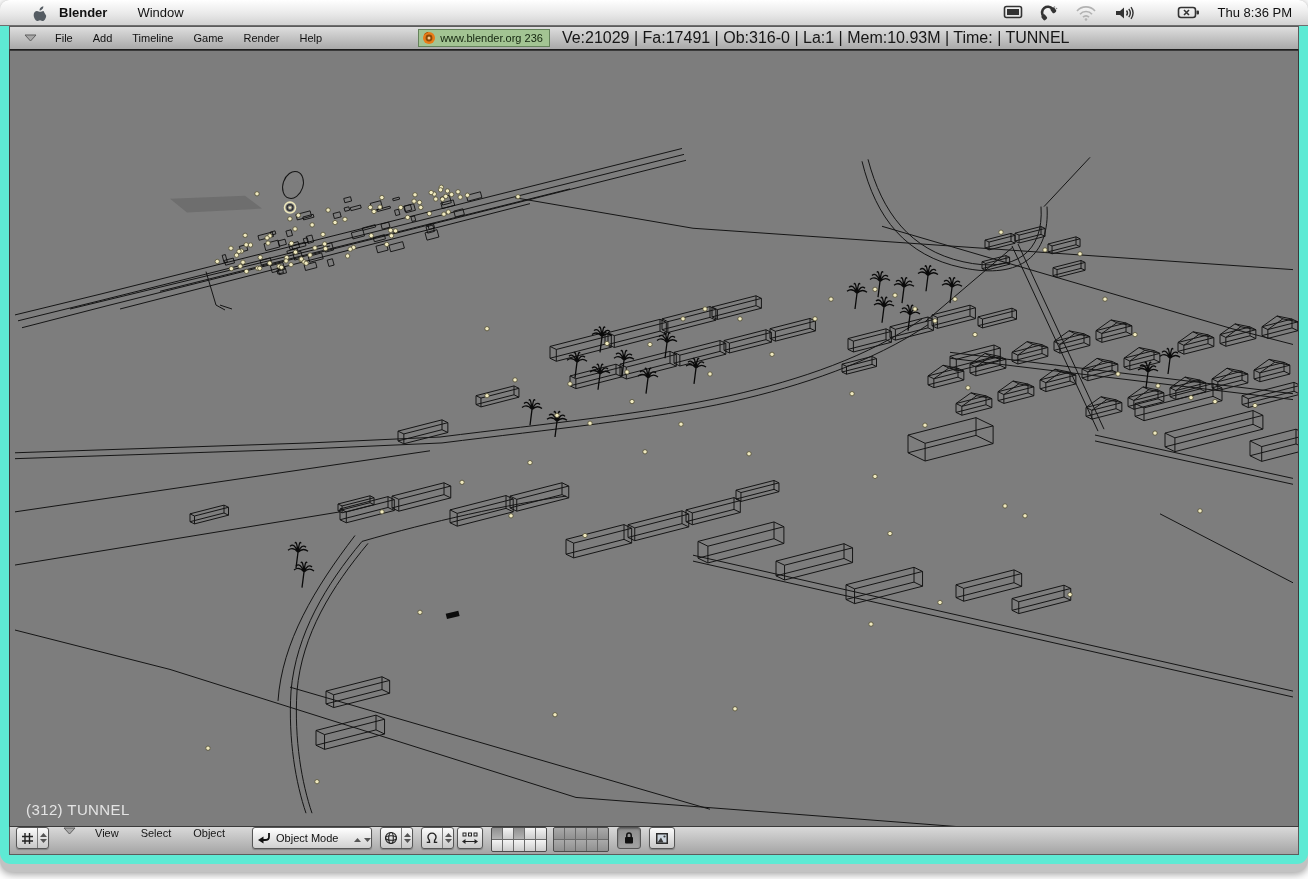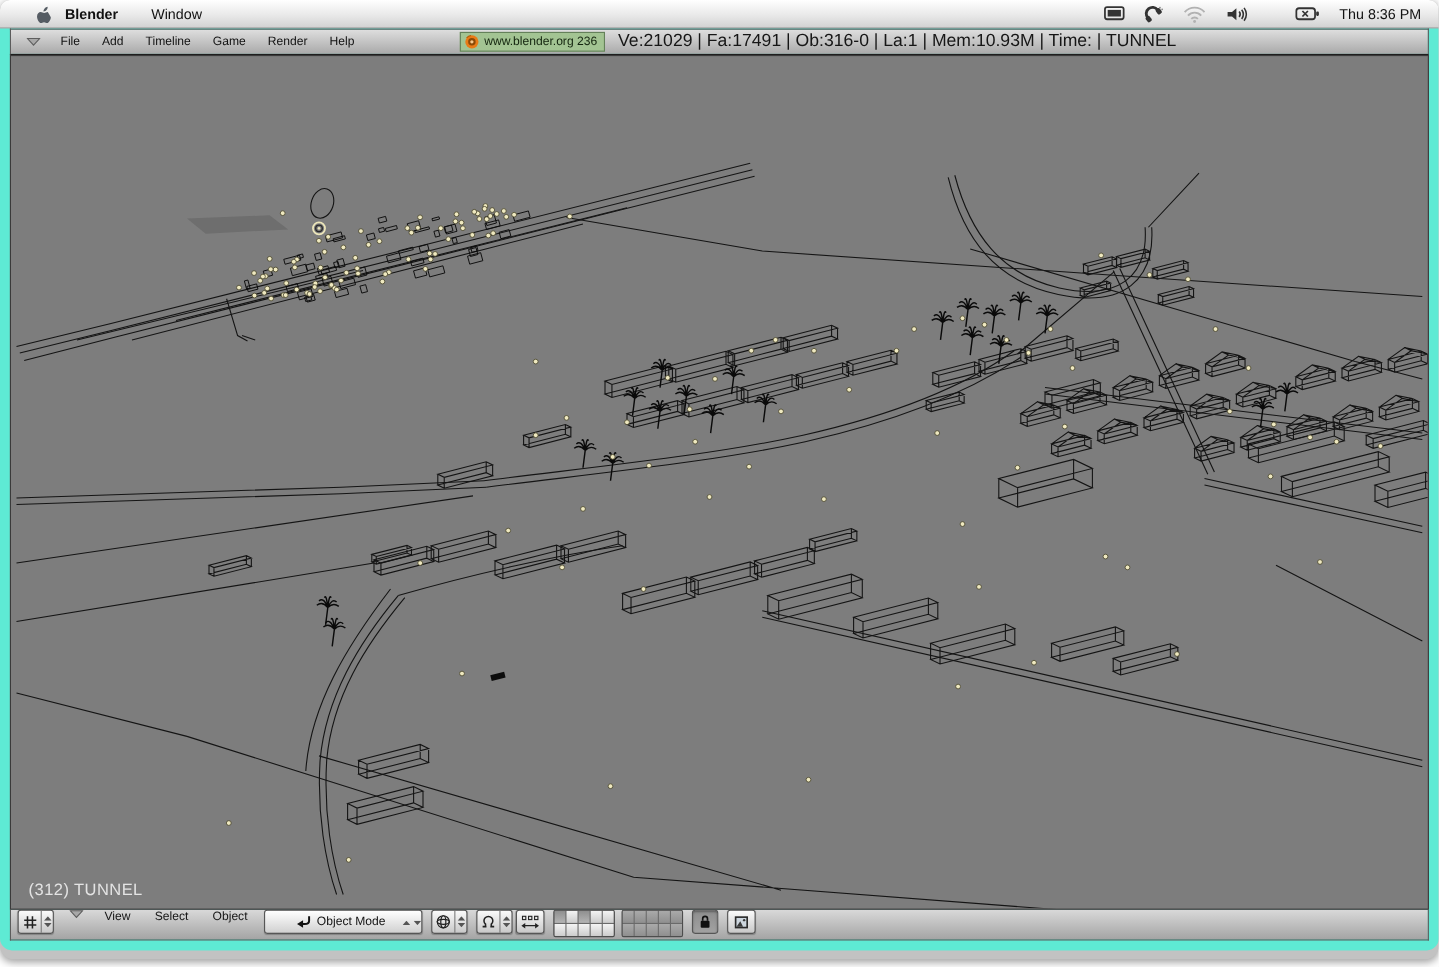--- a/index.html
+++ b/index.html
@@ -33,23 +33,23 @@
   
   .bfooter{height:27px;background:linear-gradient(#d9d9d9,#a4a4a4);border:1px solid #5c5c5c;border-top:none;
            display:flex;align-items:flex-start;font-size:11px;color:#161616;}
   .btn{display:flex;align-items:center;background:linear-gradient(#fbfbfb,#c8c8c8);
        border:1px solid #565656;border-radius:3px;height:20px;box-shadow:0 1px 1px rgba(0,0,0,.25);}
   .btn .ic{display:flex;align-items:center;justify-content:center;width:20px;}
   .btn .step{width:10px;height:100%;display:flex;flex-direction:column;align-items:center;justify-content:center;
              border-left:1px solid #7c7c7c;gap:2px;}
   .btn.pressed{background:linear-gradient(#8e8e8e,#a2a2a2);box-shadow:inset 0 1px 2px rgba(0,0,0,.35);}
   .menuword{padding:0 11px;}
-  .mode{display:flex;align-items:center;width:118px;height:20px;margin-left:4px;
+  .mode{display:flex;align-items:center;width:118px;height:20px;margin-left:16px;
         background:linear-gradient(#ffffff,#d0d0d0);border:1px solid #565656;border-radius:3px;
-        box-shadow:0 1px 1px rgba(0,0,0,.25);padding-left:24px;}
+        box-shadow:0 1px 1px rgba(0,0,0,.25);}
   .mode .lbl{flex:1;padding-left:4px;font-size:11px;color:#111;}
   .layers{display:grid;grid-template-columns:repeat(5,10px);grid-template-rows:repeat(2,11px);
           border:1px solid #4d4d4d;border-radius:2px;overflow:hidden;background:#6a6a6a;gap:1px;}
   .layers .cell{background:linear-gradient(#f4f4f4,#cccccc);}
   .layers .cell.active{background:linear-gradient(#8f8f8f,#b4b4b4);}
   .layers.dim .cell{background:linear-gradient(#aaaaaa,#8f8f8f);}
   .sp8{width:8px;} .sp6{width:6px;}
 </style>
 </head>
 <body>

